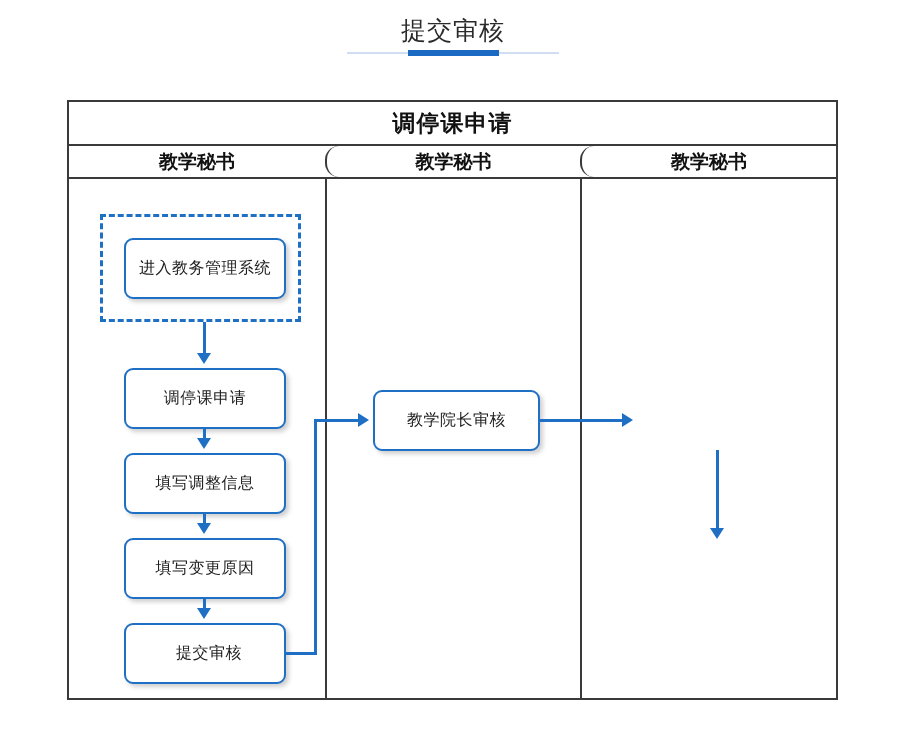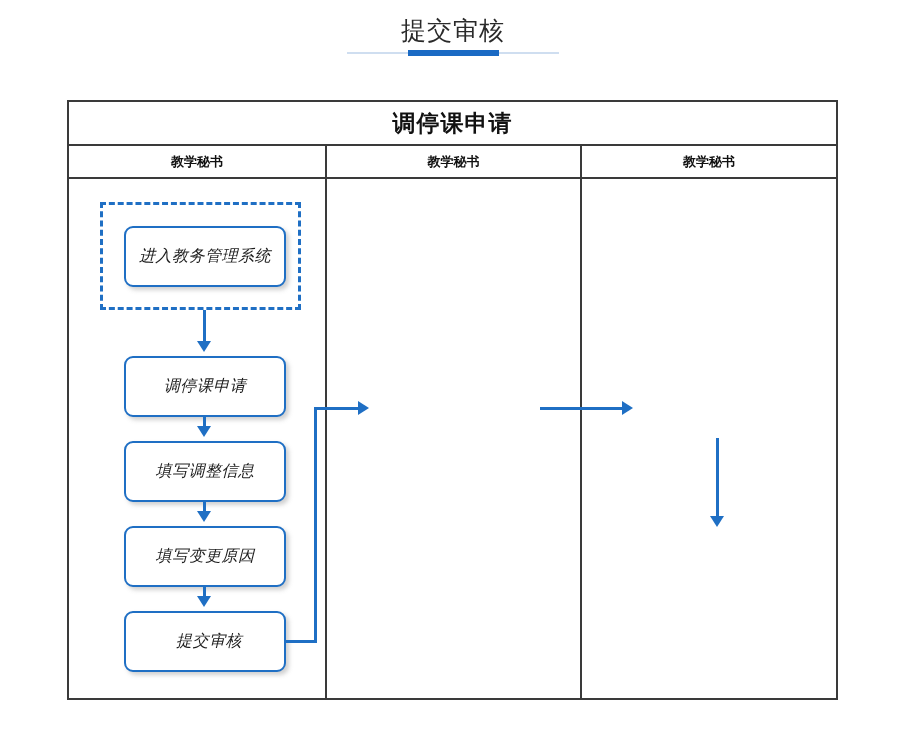--- a/index.html
+++ b/index.html
@@ -84,24 +84,25 @@
     width: 100%;
     height: 33px;
     border-bottom: 2px solid #3a3a3a;
     box-sizing: border-box;
     display: flex;
   }
   .lane-header {
     display: flex;
     align-items: center;
     justify-content: center;
-    font-size: 13px;
+    font-size: 19px;
     font-weight: bold;
     color: #111111;
     box-sizing: border-box;
+    border-radius: 14px;
   }
   .lane-header.c0 { width: 256px; }
   .lane-header.c1 { width: 255px; border-left: 2px solid #3a3a3a; }
   .lane-header.c2 { width: 256px; border-left: 2px solid #3a3a3a; }
 
   #lane-body {
     position: absolute;
     left: 0;
     top: 77px;
     width: 100%;
@@ -114,25 +115,24 @@
     height: 519px;
     background: #3a3a3a;
   }
   #lane-divider-1 { left: 256px; }
   #lane-divider-2 { left: 511px; }
 
   
   #flow-canvas {
     position: absolute;
     left: 0;
-    top: 4px;
+    top: 16px;
     width: 906px;
     height: 618px;
     pointer-events: none;
-    font-style: italic;
   }
   #flow-canvas > * { pointer-events: auto; }
 
   
   .node {
     position: absolute;
     box-sizing: border-box;
     border: 2px solid #1f6fc4;
     border-radius: 9px;
     background: #ffffff;
@@ -260,20 +260,23 @@
   </div>
   <div class="node" id="node-fill-reason">
     <span>填写变更原因</span>
   </div>
   <div class="node" id="node-fill-adjust">
     <span>填写调整信息</span>
   </div>
   <div class="node" id="node-submit">
     <span>提交审核</span>
   </div>
+  <div class="node" id="node-dean-review">
+    <span>教学院长审核</span>
+  </div>
 
   <div class="conn conn-v" id="c1-v"></div>
   <div class="arrow-down" id="c1-a"></div>
 
   <div class="conn conn-v" id="c2-v"></div>
   <div class="arrow-down" id="c2-a"></div>
 
   <div class="conn conn-v" id="c3-v"></div>
   <div class="arrow-down" id="c3-a"></div>
 

